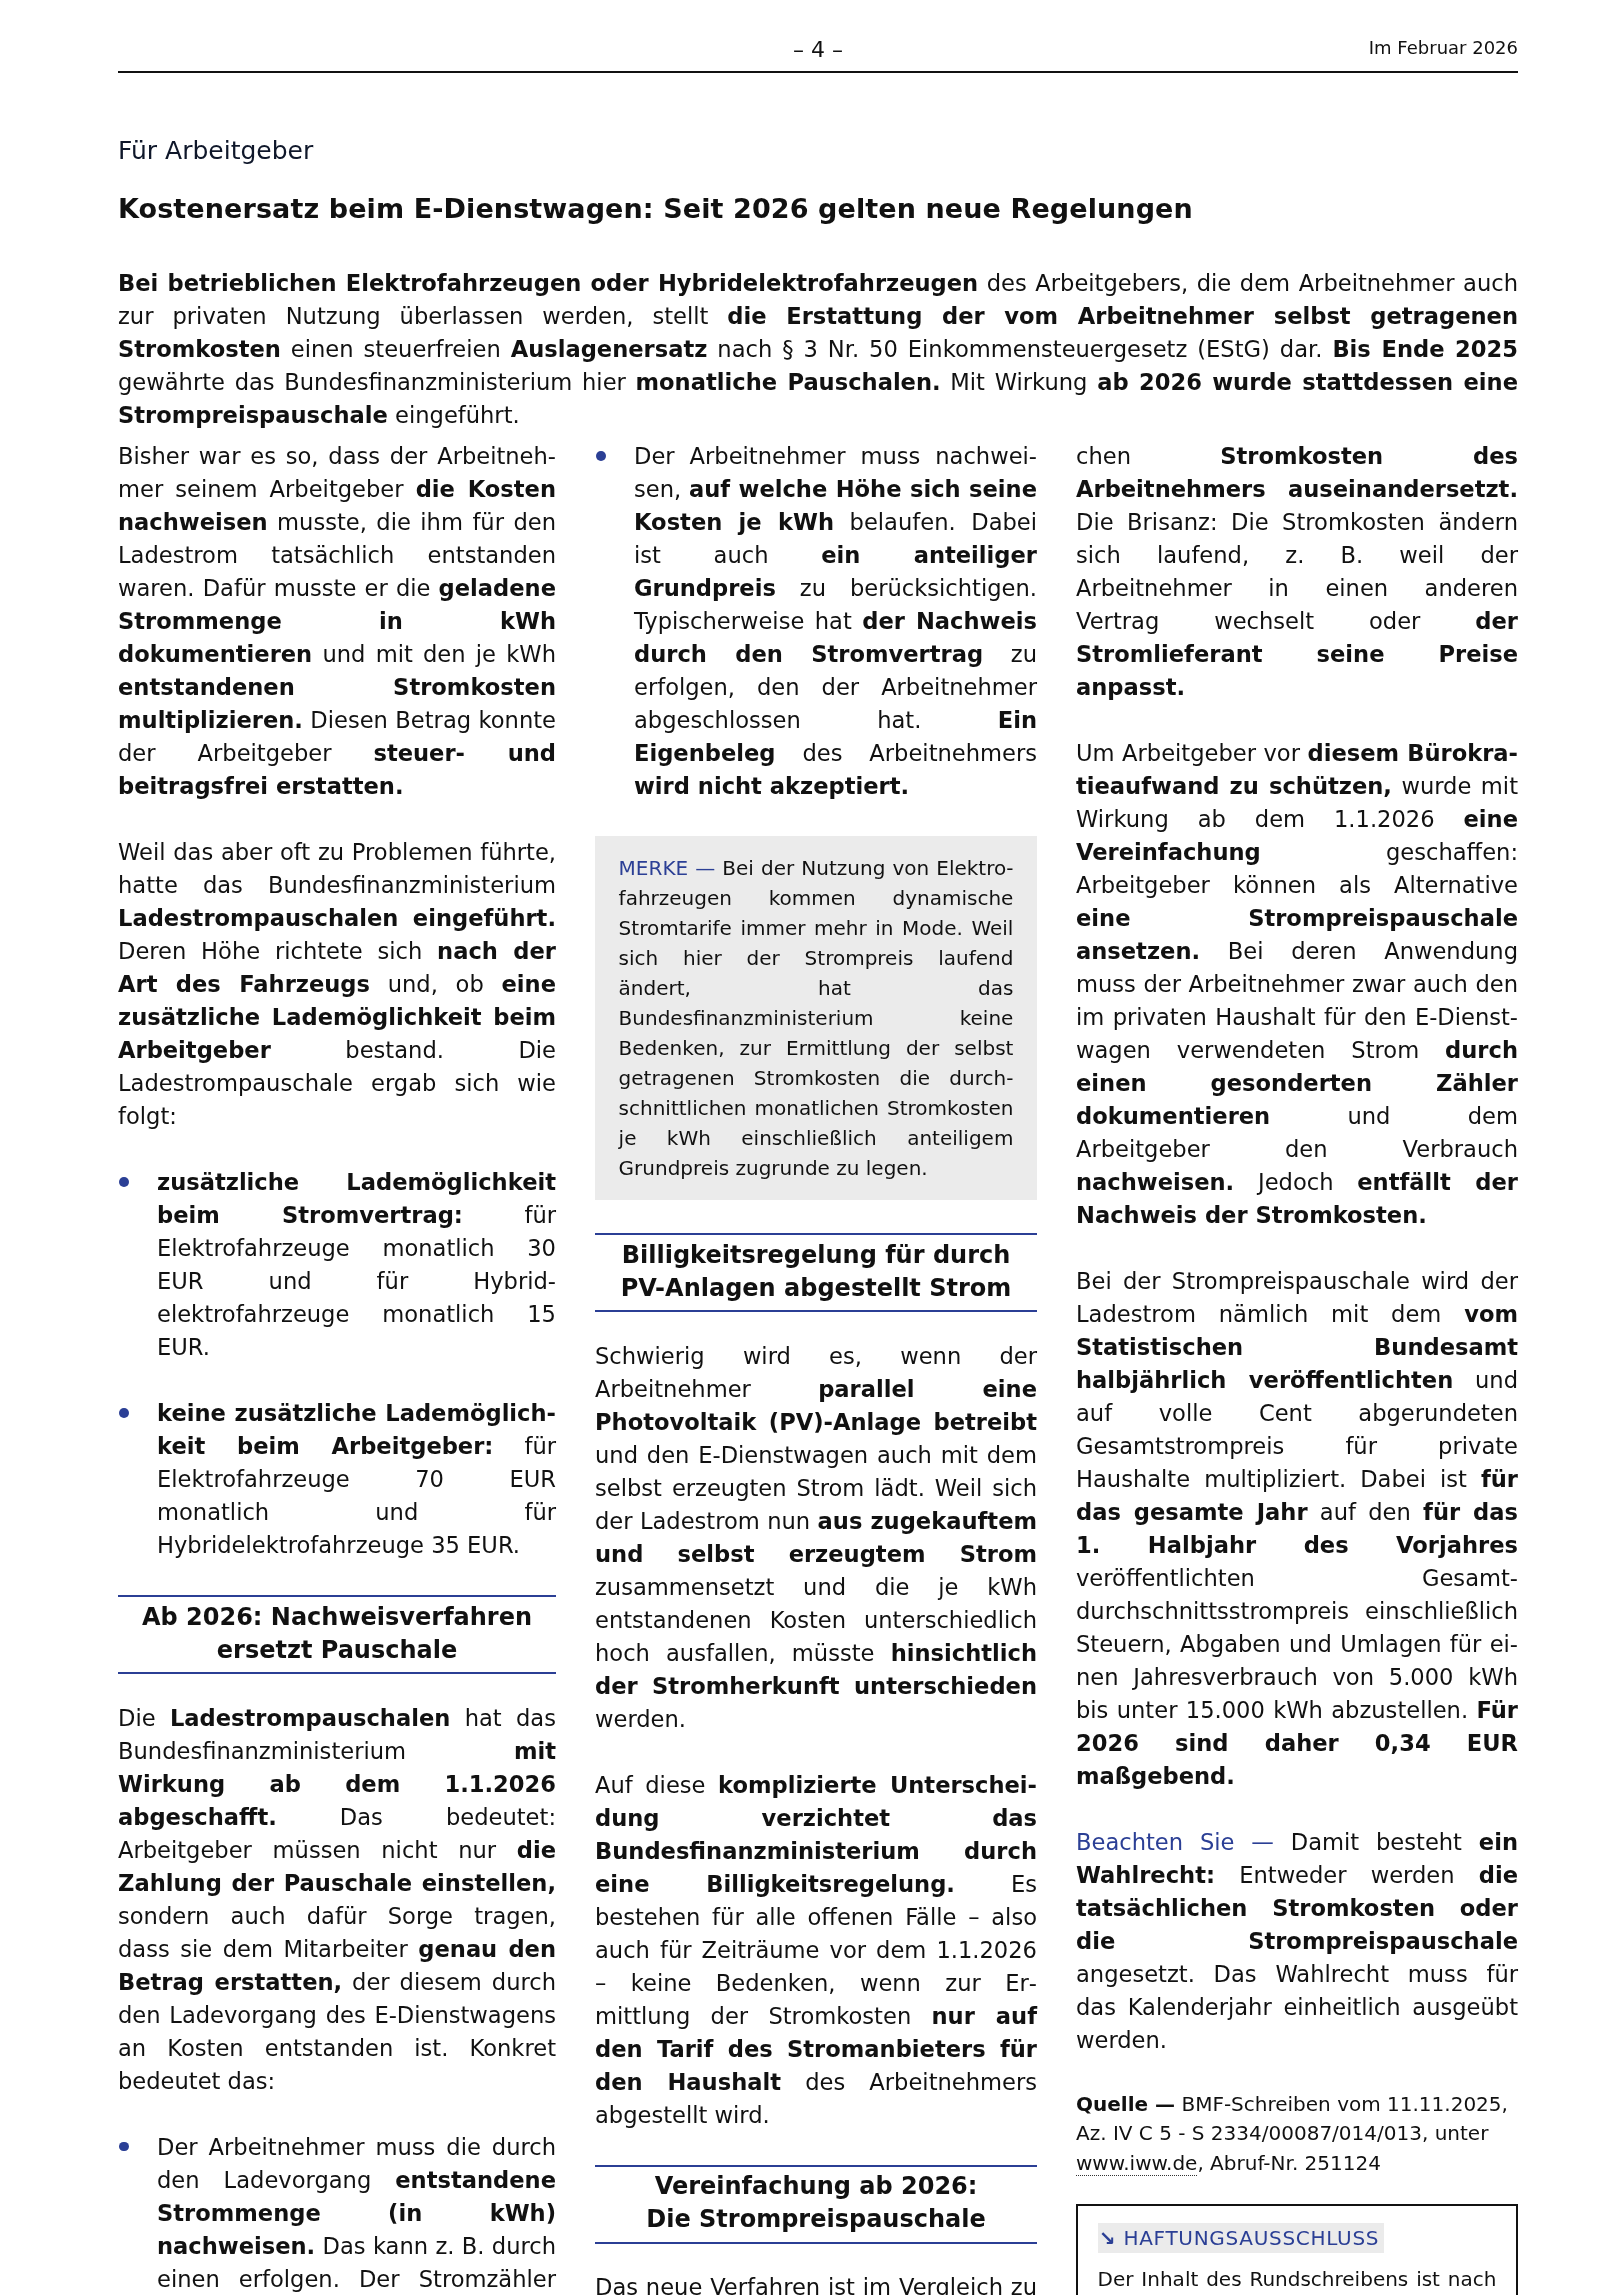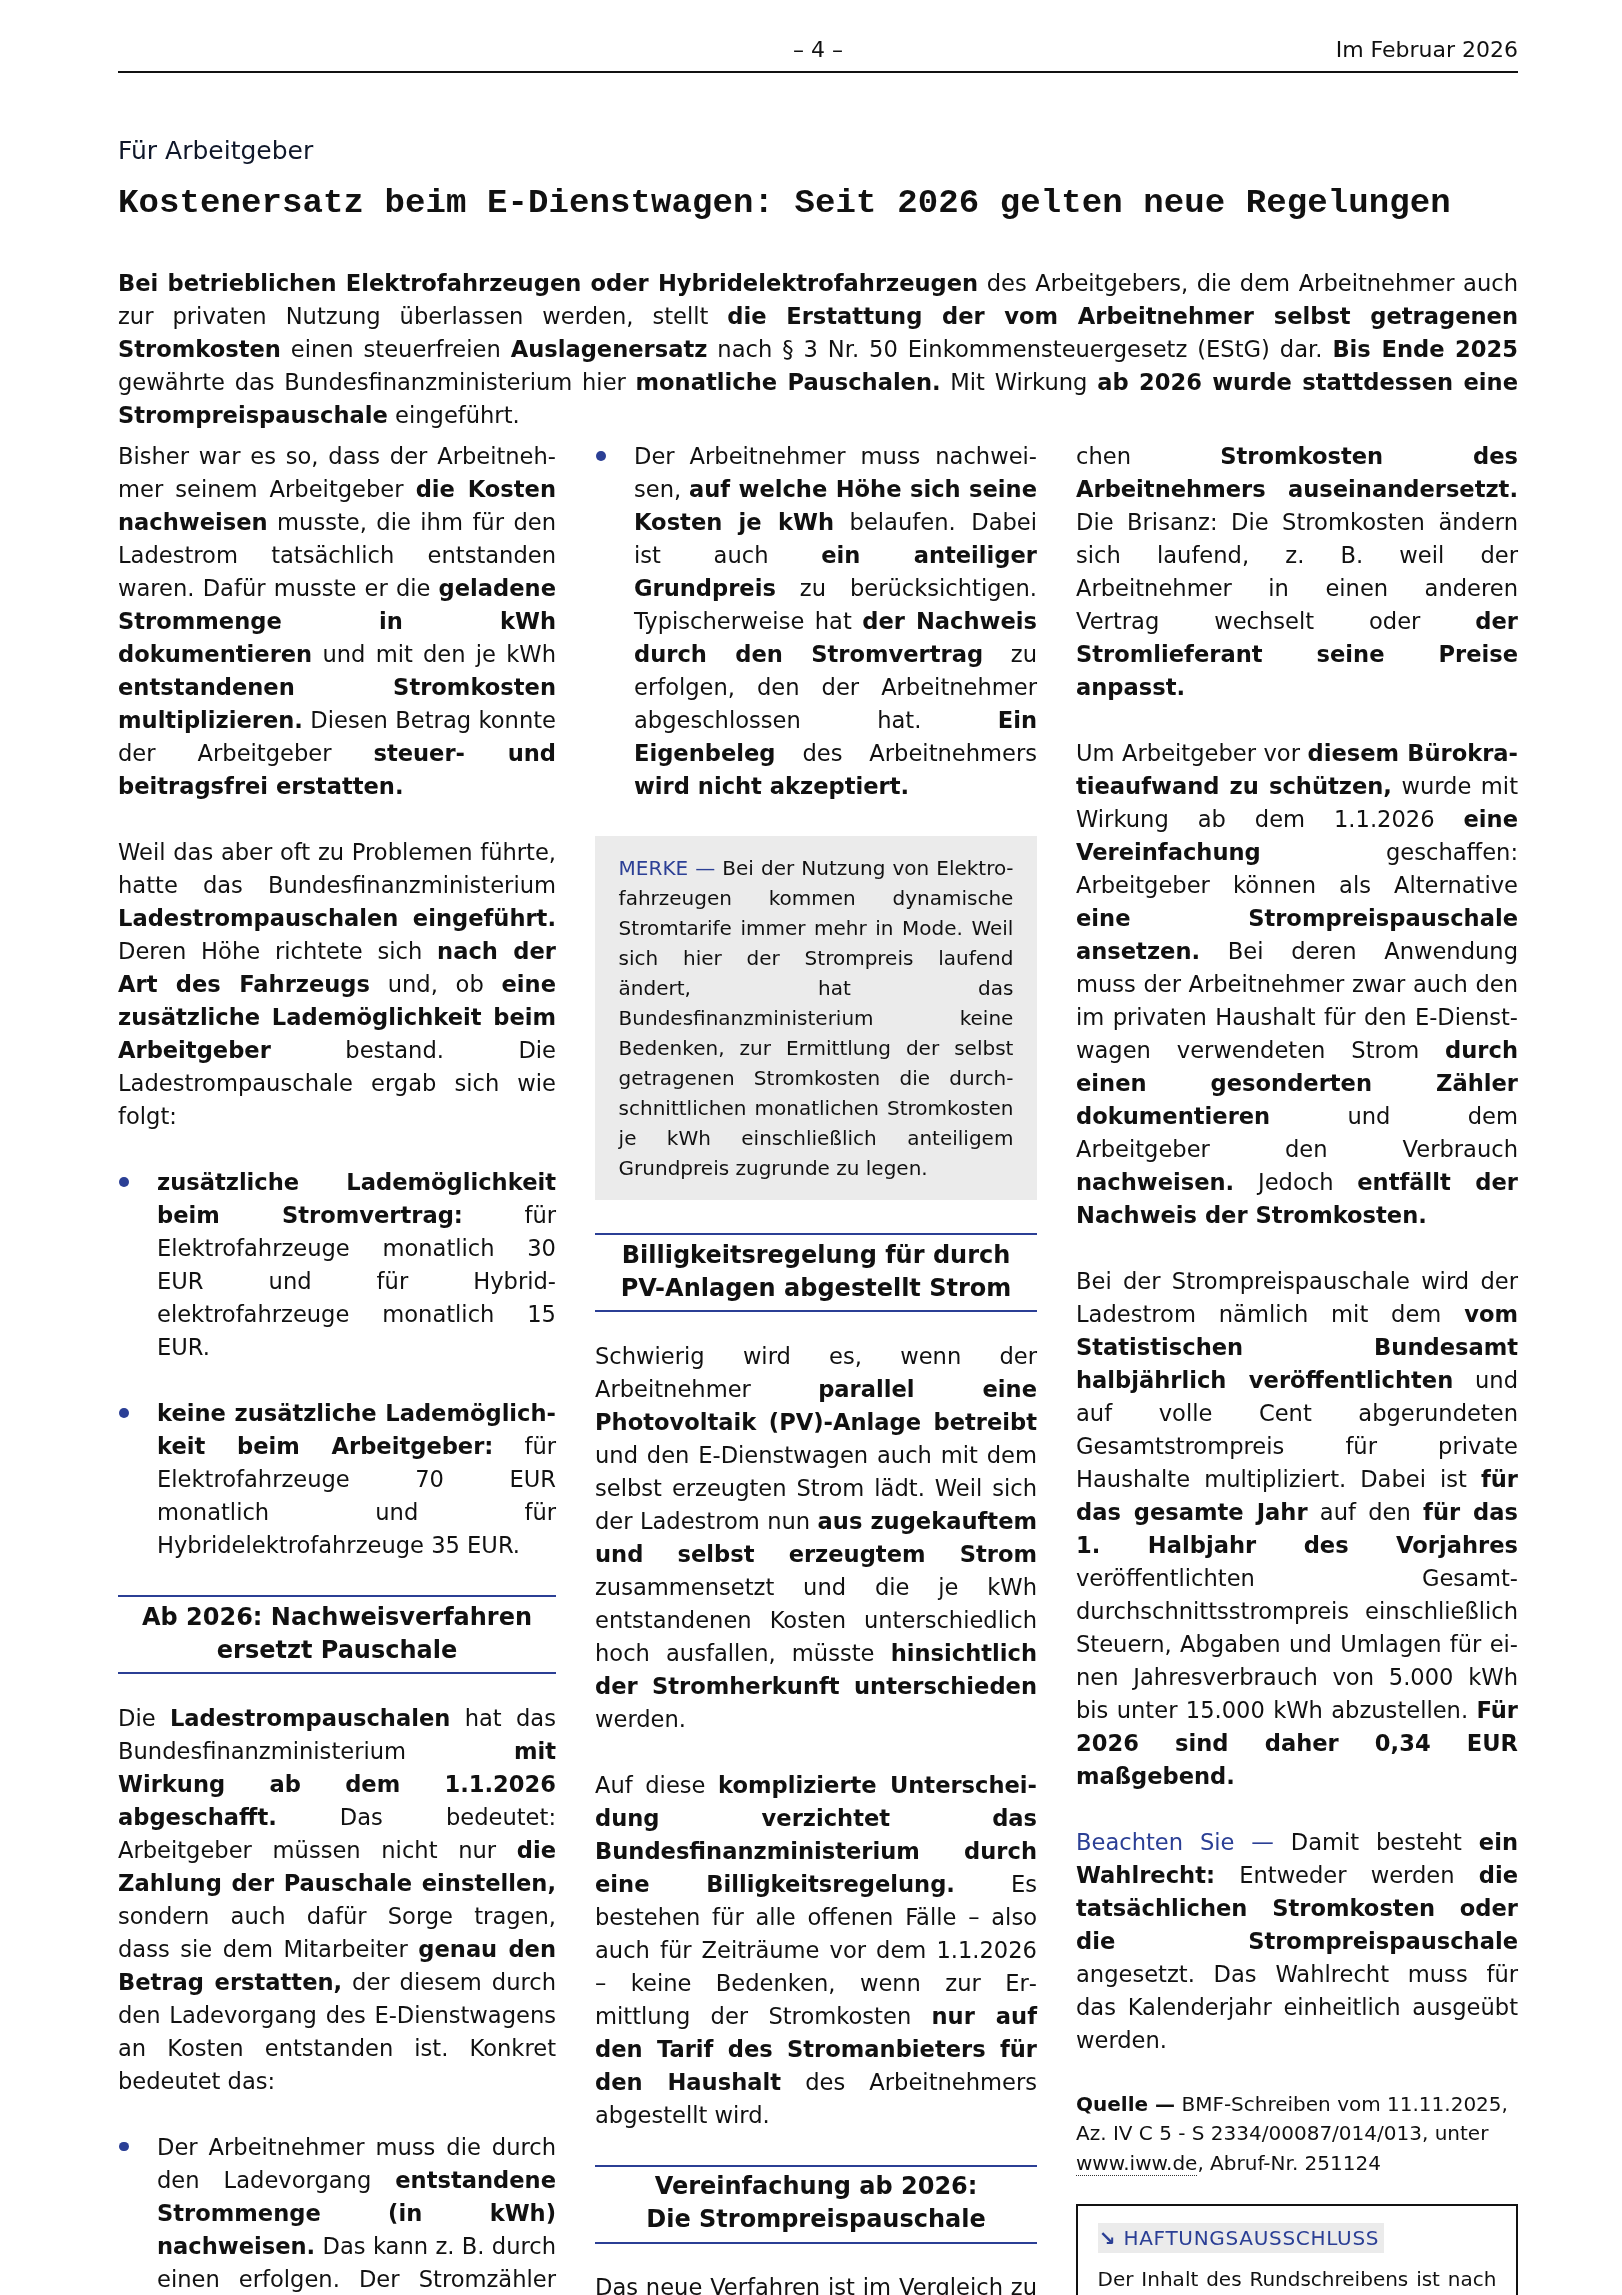--- a/index.html
+++ b/index.html
@@ -1,22 +1,22 @@
 <!DOCTYPE html>
 <html style="font-size:10.5px"><head>
 <meta charset="utf-8">
 <style>
   html, body { margin:0; padding:0; background:#ffffff; }
   body { width:1623px; height:2295px; position:relative; overflow:hidden;
          font-family:"DejaVu Sans", sans-serif; color:#111111; }
   .page-header { position:absolute; left:118px; top:34px; width:1400px; height:37px; border-bottom:2px solid #111; }
   .page-num { position:absolute; left:0; width:100%; text-align:center; top:2.6px; font-size:22px; }
-  .page-date { position:absolute; right:0; top:2.6px; font-size:22px; }
+  .page-date { position:absolute; right:0; top:2.6px; font-size:18px; }
   .kicker { position:absolute; left:118px; top:136px; font-size:25px; color:#0f172a; }
-  .title { position:absolute; left:118px; top:184px; font-size:34px; font-weight:bold; letter-spacing:0.1px;font-family:Liberation Mono, monospace; }
+  .title { position:absolute; left:118px; top:193px; font-size:27px; font-weight:bold; letter-spacing:0.1px; }
   .intro { position:absolute; left:118px; top:267px; width:1400px; font-size:22.6px; line-height:33px; text-align:justify; }
   b { font-weight:bold; }
   .col { position:absolute; top:440px; font-size:22.6px; line-height:33px; text-align:justify; hyphens:manual; }
   .c1 { left:118px; width:438px; }
   .c2 { left:595px; width:442px; }
   .c3 { left:1076px; width:442px; }
   .sec-head { border-top:2.6px solid #2b3f95; border-bottom:2.6px solid #2b3f95; text-align:center; font-weight:bold;
               font-size:24px; line-height:33px; padding:3.9px 0 5.2px 0; margin:0 0 27.5px 0; }
   p { margin:0 0 33px 0; }
   ul.bul { list-style:none; margin:0 0 33px 0; padding:0; }

